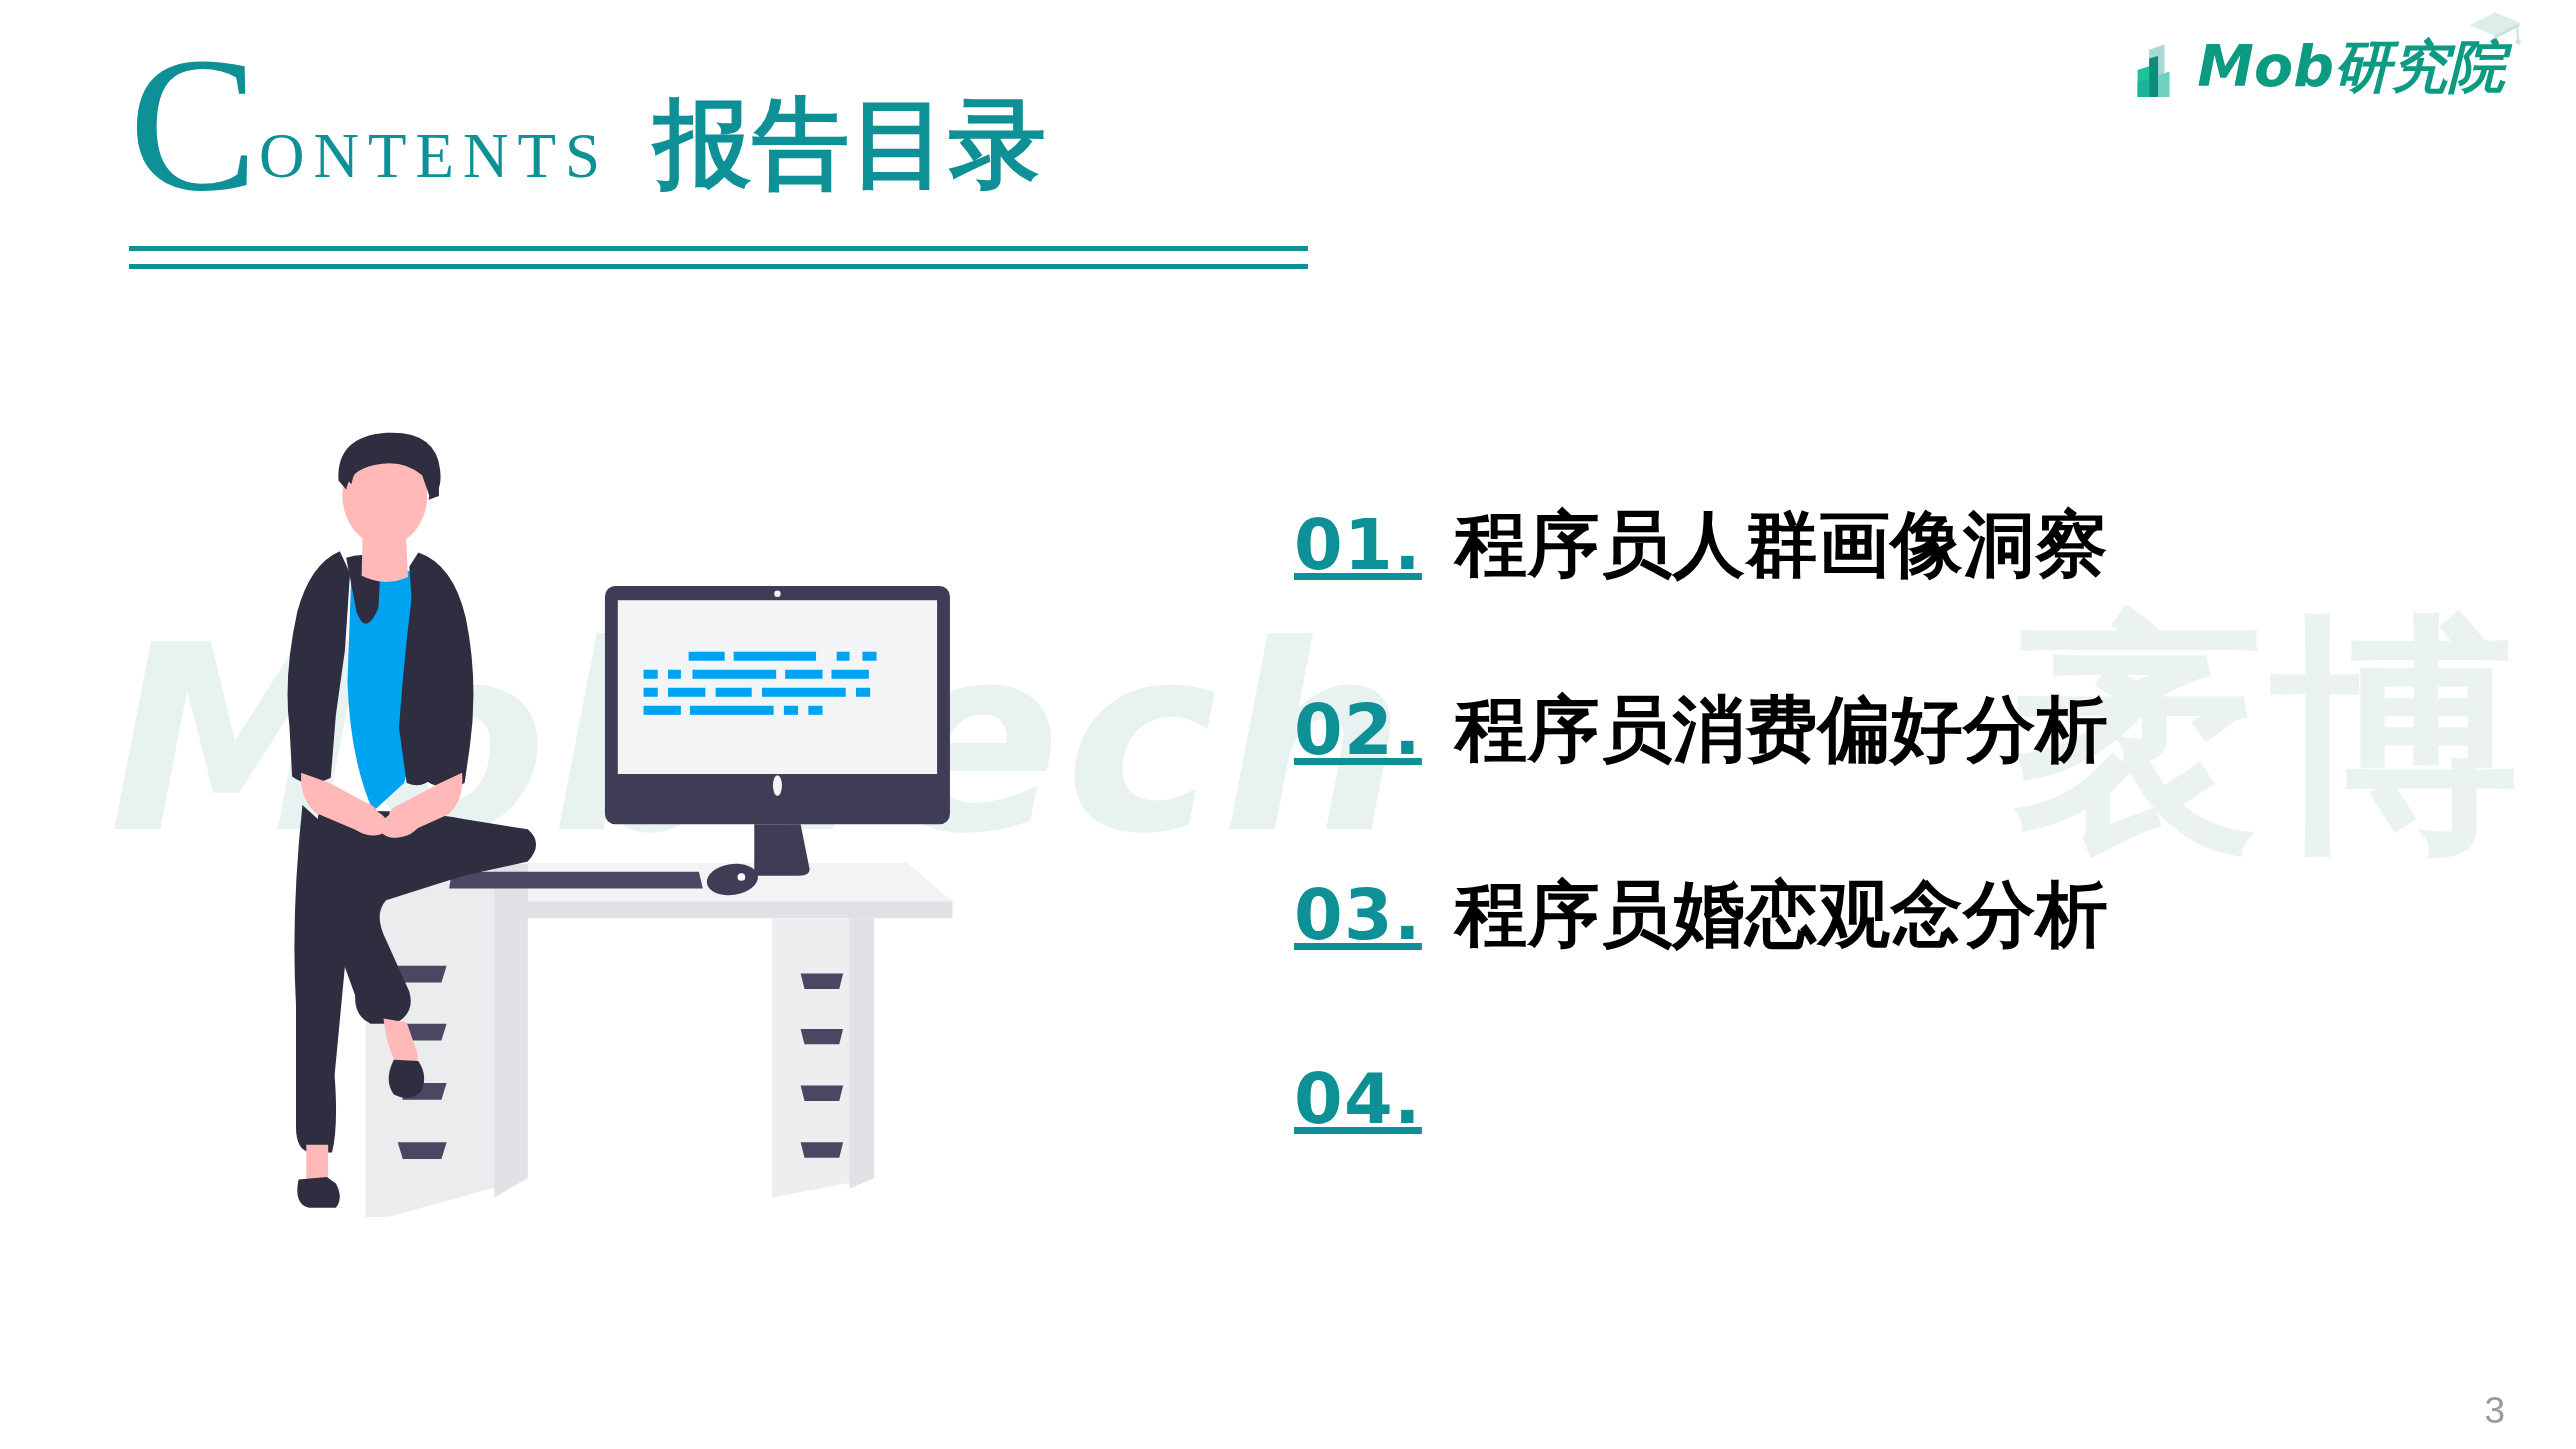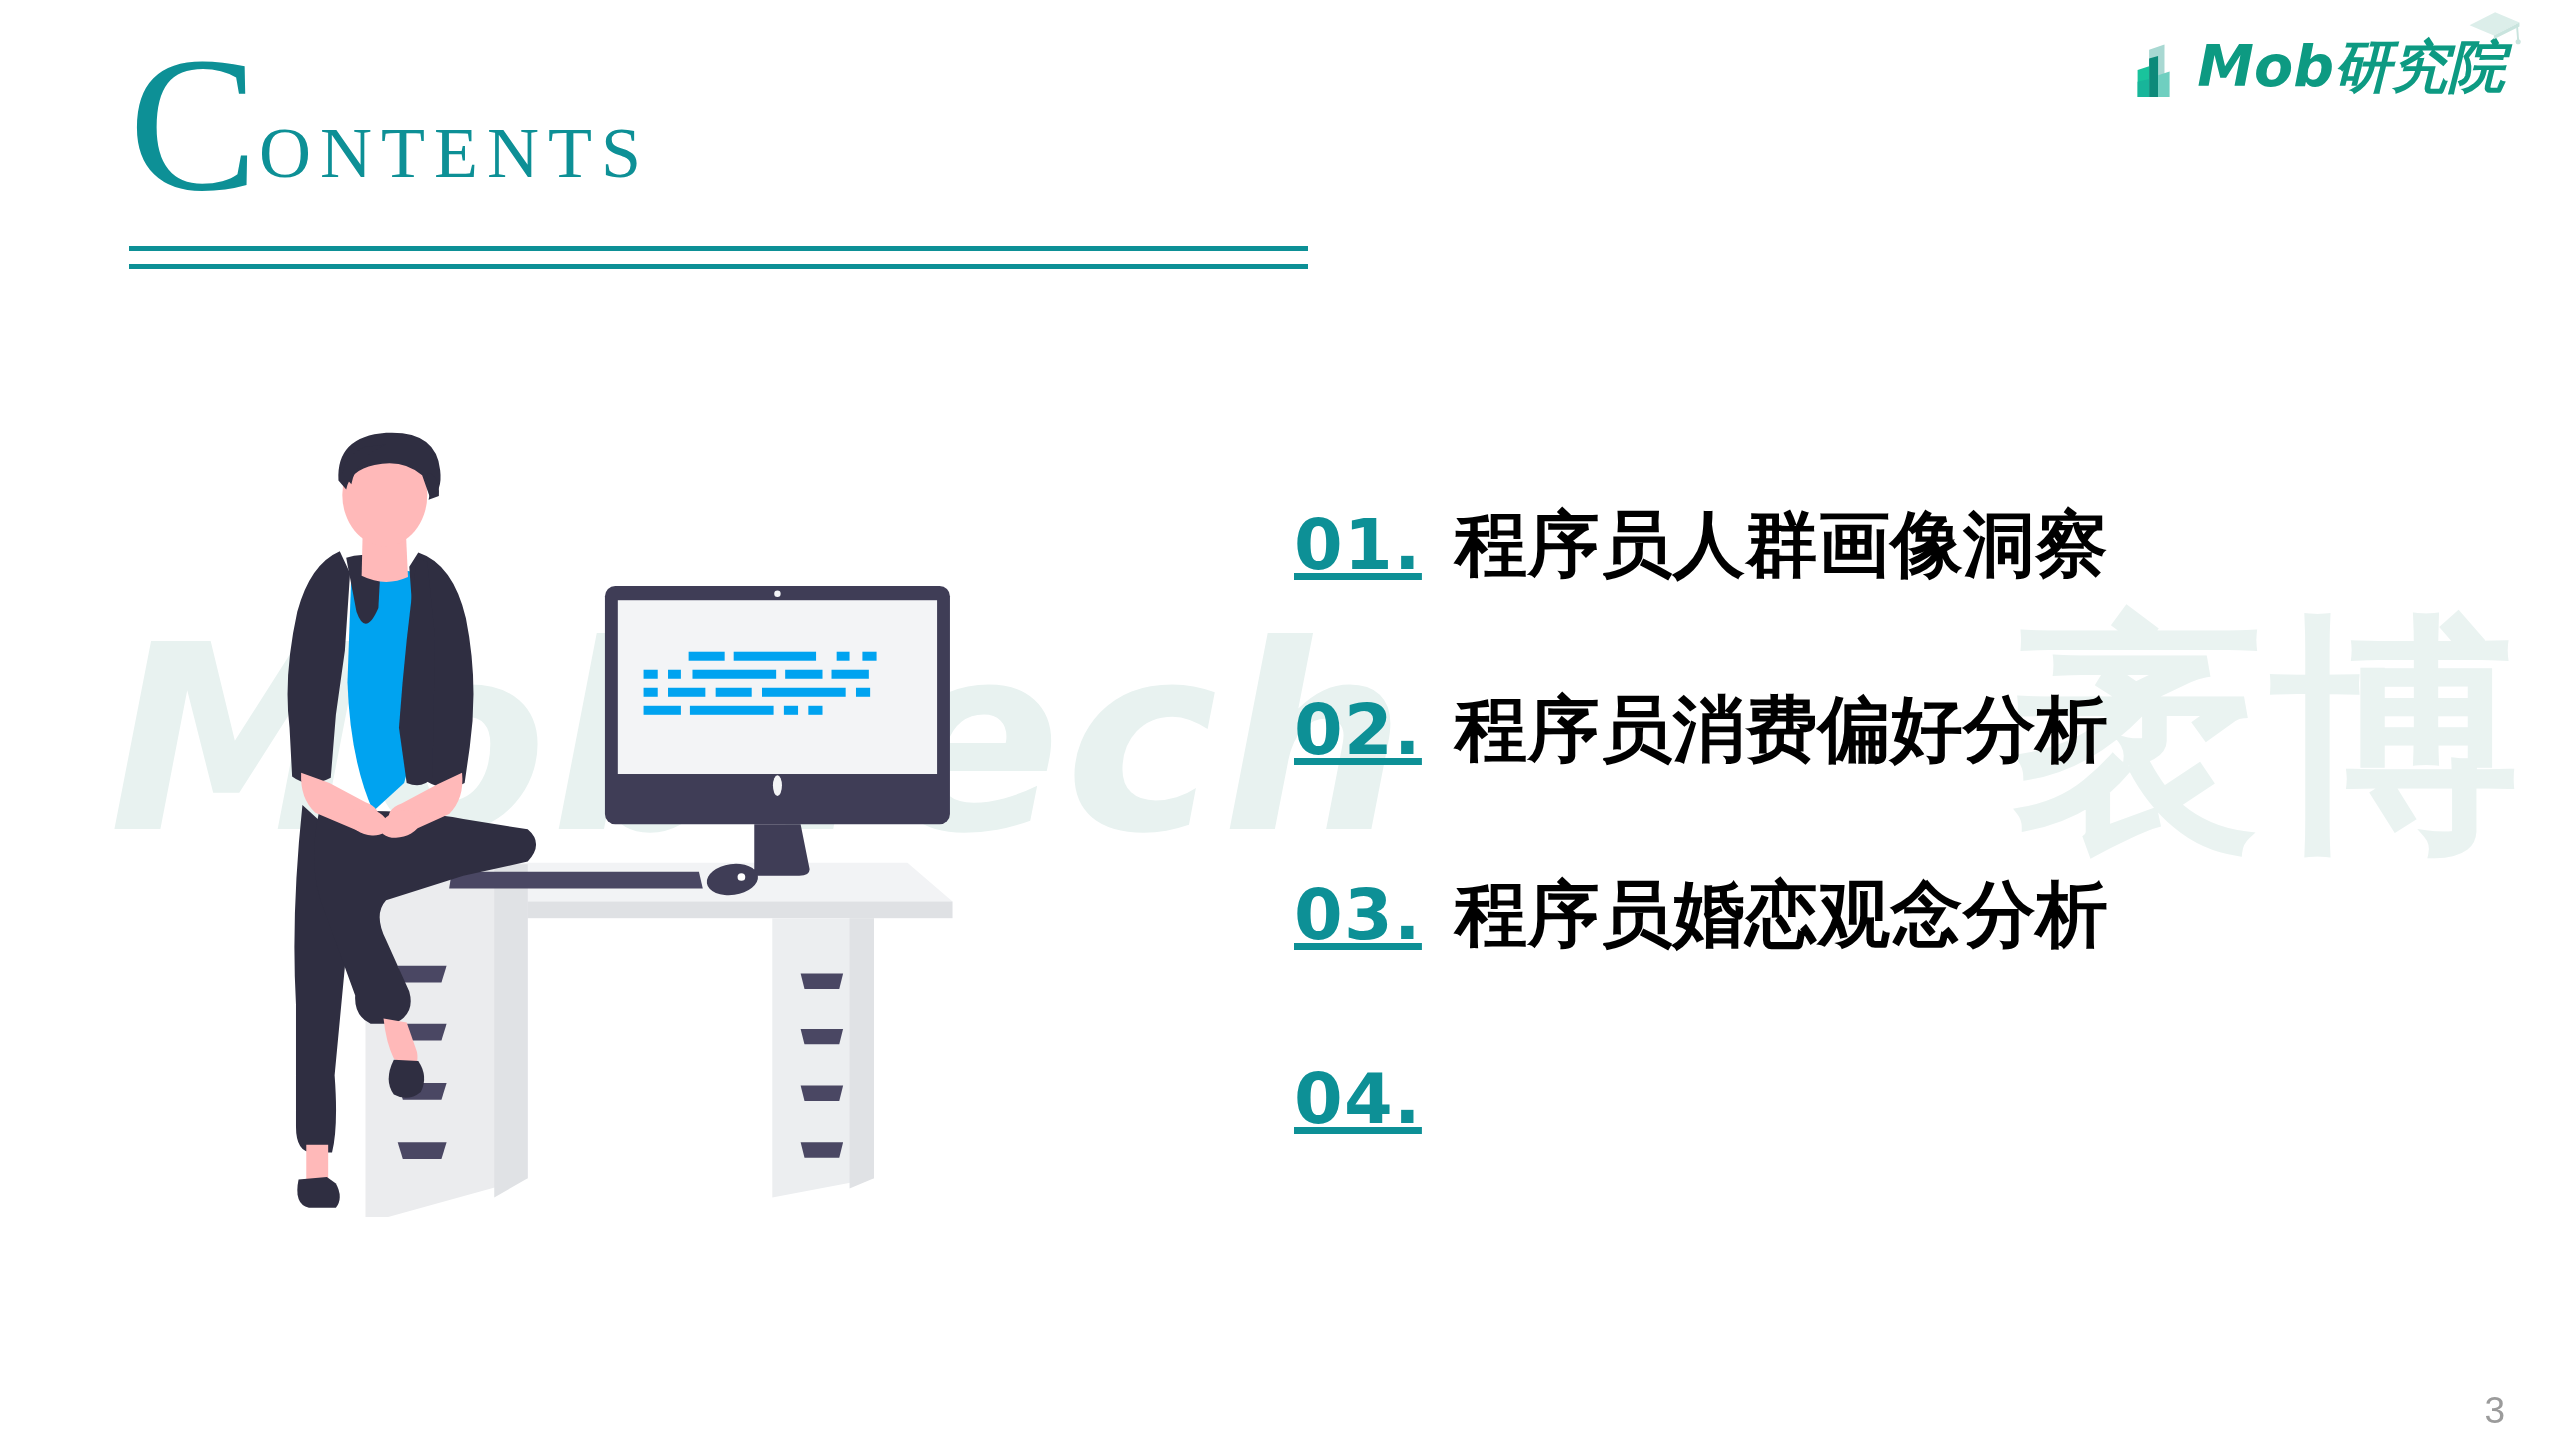--- a/index.html
+++ b/index.html
@@ -72,21 +72,21 @@
     font-family: "Liberation Serif", "DejaVu Serif", serif;
     font-size: 193px;
     line-height: 0.86;
     color: #0d9096;
     letter-spacing: 0px;
     position: relative;
     top: 11.6px;
   }
   #title-ontents {
     font-family: "Liberation Serif", "DejaVu Serif", serif;
-    font-size: 72px;
+    font-size: 63px;
     line-height: 1;
     color: #0d9096;
     letter-spacing: 9px;
     margin-left: 1.3px;
   }
   #title-cn {
     font-family: "DejaVu Sans", sans-serif;
     font-weight: bold;
     font-size: 97px;
     line-height: 1;
@@ -197,20 +197,21 @@
 
   <div id="watermark">
     <div class="wm-latin">MobTech</div>
     <div class="wm-cn">袤博</div>
   </div>
 
   <div id="header">
     <div id="title-row">
       <span id="title-c">C</span>
       <span id="title-ontents">ONTENTS</span>
+      <span id="title-cn">报告目录</span>
     </div>
     <div class="rule" id="rule-1"></div>
     <div class="rule" id="rule-2"></div>
   </div>
 
   <div id="logo">
     <svg id="logo-mark" viewBox="0 0 105 100">
       <polygon points="30,58 48,52 48,100 30,100" fill="#19c39c"></polygon>
       <polygon points="48,26 72,18 72,100 48,100" fill="#a8d8d2"></polygon>
       <polygon points="48,40 62,36 62,100 48,100" fill="#0d8a7a"></polygon>

